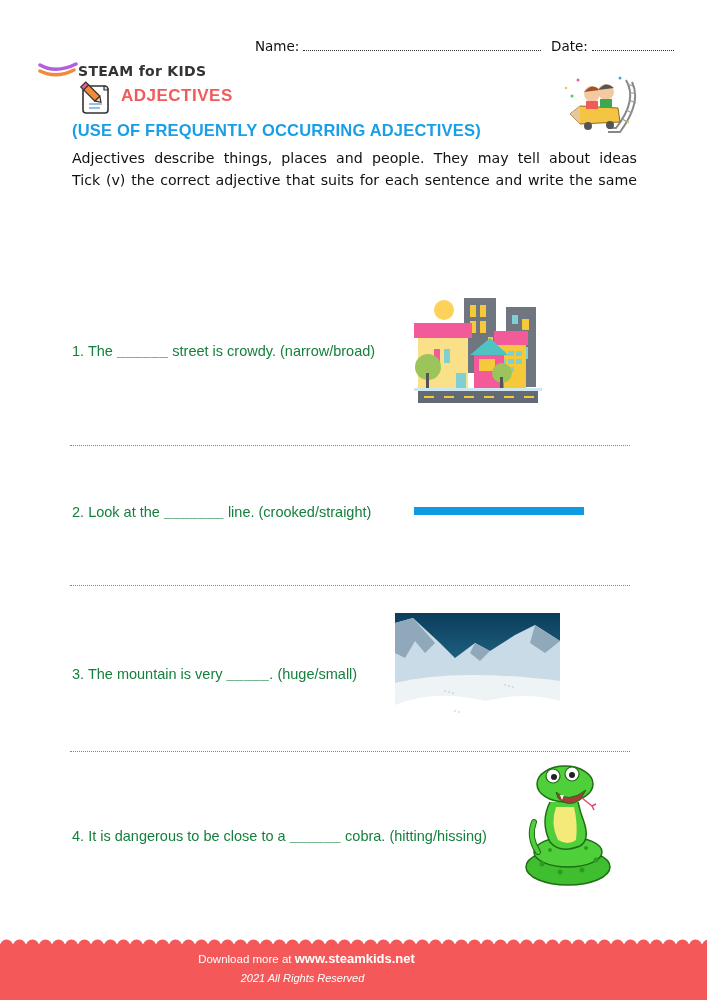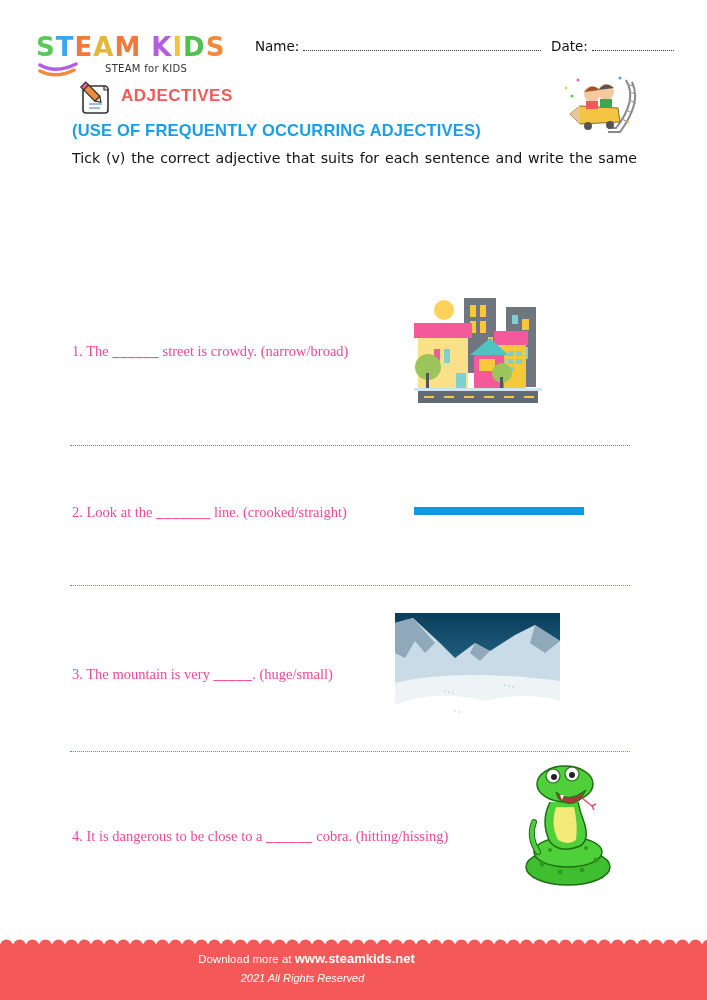--- a/index.html
+++ b/index.html
@@ -5,61 +5,58 @@
   * { box-sizing: border-box; margin: 0; padding: 0; }
   html, body { width: 707px; height: 1000px; background: #ffffff; overflow: hidden; }
   body { position: relative; font-family: "DejaVu Sans", sans-serif; color: #111; }
 
   .abs { position: absolute; }
 
   
   .logo { left: 36px; top: 32px; width: 200px; height: 45px; }
   .logo-word { position: absolute; left: 0; top: 0; font-family: "DejaVu Sans", sans-serif; font-weight: 900; font-size: 26px; letter-spacing: 1px; line-height: 30px; white-space: nowrap; }
   .logo-word span { display: inline-block; }
-  .logo-sub { position: absolute; left: 42px; top: 31px; font-size: 10px; font-weight: normal; color: #333; letter-spacing: 0.3px; white-space: nowrap; margin-left: 27px; }
+  .logo-sub { position: absolute; left: 42px; top: 31px; font-size: 14px; font-weight: bold; color: #333; letter-spacing: 0.3px; white-space: nowrap; }
   .logo-swoosh { position: absolute; left: 2px; top: 30px; }
 
   
   .field-row { top: 38px; font-family: "DejaVu Sans", sans-serif; font-size: 13.5px; color: #111; white-space: nowrap; }
   .name-field { left: 255px; }
   .date-field { left: 551px; }
   .dots { display: inline-block; border-bottom: 1px dotted #333; height: 10px; vertical-align: baseline; margin-left: 4px; }
 
   
   .title-icon { left: 78px; top: 80px; width: 34px; height: 36px; }
   .title { left: 121px; top: 86px; font-family: "Liberation Sans", sans-serif; font-weight: bold; font-size: 17px; color: #f25a5a; letter-spacing: 0.5px; }
   .subtitle { left: 72px; top: 121px; font-family: "Liberation Sans", sans-serif; font-weight: bold; font-size: 16.5px; color: #1a9ee6; letter-spacing: 0.2px; white-space: nowrap; }
   .header-art { left: 556px; top: 70px; width: 86px; height: 64px; }
 
   .instructions { left: 72px; top: 148px; width: 565px; font-family: "DejaVu Sans", sans-serif; font-size: 14.2px; line-height: 21.5px; color: #111; }
   .instructions p { margin: 0; }
   .instructions .just { text-align: justify; text-align-last: justify; }
 
   
-  .q { font-family: Liberation Serif, serif; font-size: 14.5px; color: #ec4899; white-space: nowrap; }
+  .q { font-family: Liberation Sans, sans-serif; font-size: 14.5px; color: #15803d; white-space: nowrap; }
   .blank { font-weight: bold; letter-spacing: 0.5px; }
 
   .sep { left: 70px; width: 560px; height: 0; border-top: 1.6px dotted #1fa7e6; }
 
   .line-bar { left: 414px; top: 507px; width: 170px; height: 8px; background: #0f9ae2; }
 
   
   .footer { left: 0; top: 944px; width: 707px; height: 56px; background: #f45858; }
   .scallops { left: 0; top: 936px; width: 707px; height: 12px; }
   .footer-line1 { left: 0; top: 951px; width: 613px; text-align: center; font-family: "Liberation Sans", sans-serif; font-size: 11.5px; color: #fff; }
   .footer-line1 .url { font-weight: bold; font-size: 13px; }
   .footer-line2 { left: 0; top: 972px; width: 605px; text-align: center; font-family: "Liberation Sans", sans-serif; font-style: italic; font-size: 11px; color: #fff; }
 </style>
 </head>
 <body>
 
 <div class="abs logo">
-  <div class="logo-word">
-    <span style="color:#5ac95a">S</span><span style="color:#3fa7e8">T</span><span style="color:#f07a3a">E</span><span style="color:#e3b83a">A</span><span style="color:#ef7a3a">M</span><span style="width:10px"></span><span style="color:#b35ee0">K</span><span style="color:#f2c43a">I</span><span style="color:#4fbf4f">D</span><span style="color:#f28a3a">S</span>
-  </div>
   <svg class="logo-swoosh" width="40" height="16" viewBox="0 0 40 16">
     <path d="M2 3 Q18 12 38 2" stroke="#b35ee0" stroke-width="3.5" fill="none" stroke-linecap="round"></path>
     <path d="M2 9 Q18 17 36 8" stroke="#f28a3a" stroke-width="3.5" fill="none" stroke-linecap="round"></path>
   </svg>
   <div class="logo-sub">STEAM for KIDS</div>
 </div>
 
 <div class="abs field-row name-field">
   <span>Name:</span><span class="dots" style="width:238px"></span>
 </div>
@@ -102,20 +99,21 @@
   <rect x="44" y="29" width="12" height="9" fill="#3fa74f"></rect>
   <circle cx="22" cy="10" r="1.5" fill="#f25a9a"></circle>
     <circle cx="16" cy="26" r="1.5" fill="#5ac95a"></circle>
     <circle cx="64" cy="8" r="1.5" fill="#3fa7e8"></circle>
     <circle cx="10" cy="18" r="1.2" fill="#f2c43a"></circle>
     <circle cx="72" cy="52" r="1.2" fill="#f2c43a"></circle>
 </svg>
 
 <div class="abs subtitle">(USE OF FREQUENTLY OCCURRING ADJECTIVES)</div>
 <div class="abs instructions">
+  <p class="just">Adjectives describe things, places and people. They may tell about ideas</p>
   <p class="just">Tick (v) the correct adjective that suits for each sentence and write the same</p>
 </div>
 
 <div class="abs q" style="left:72px; top:343px;">
   <span>1.</span>
   <span>The</span>
   <span class="blank">______</span>
   <span>street is crowdy. (narrow/broad)</span>
 </div>
 <svg class="abs" style="left:414px; top:293px;" width="128" height="112" viewBox="0 0 128 112">

